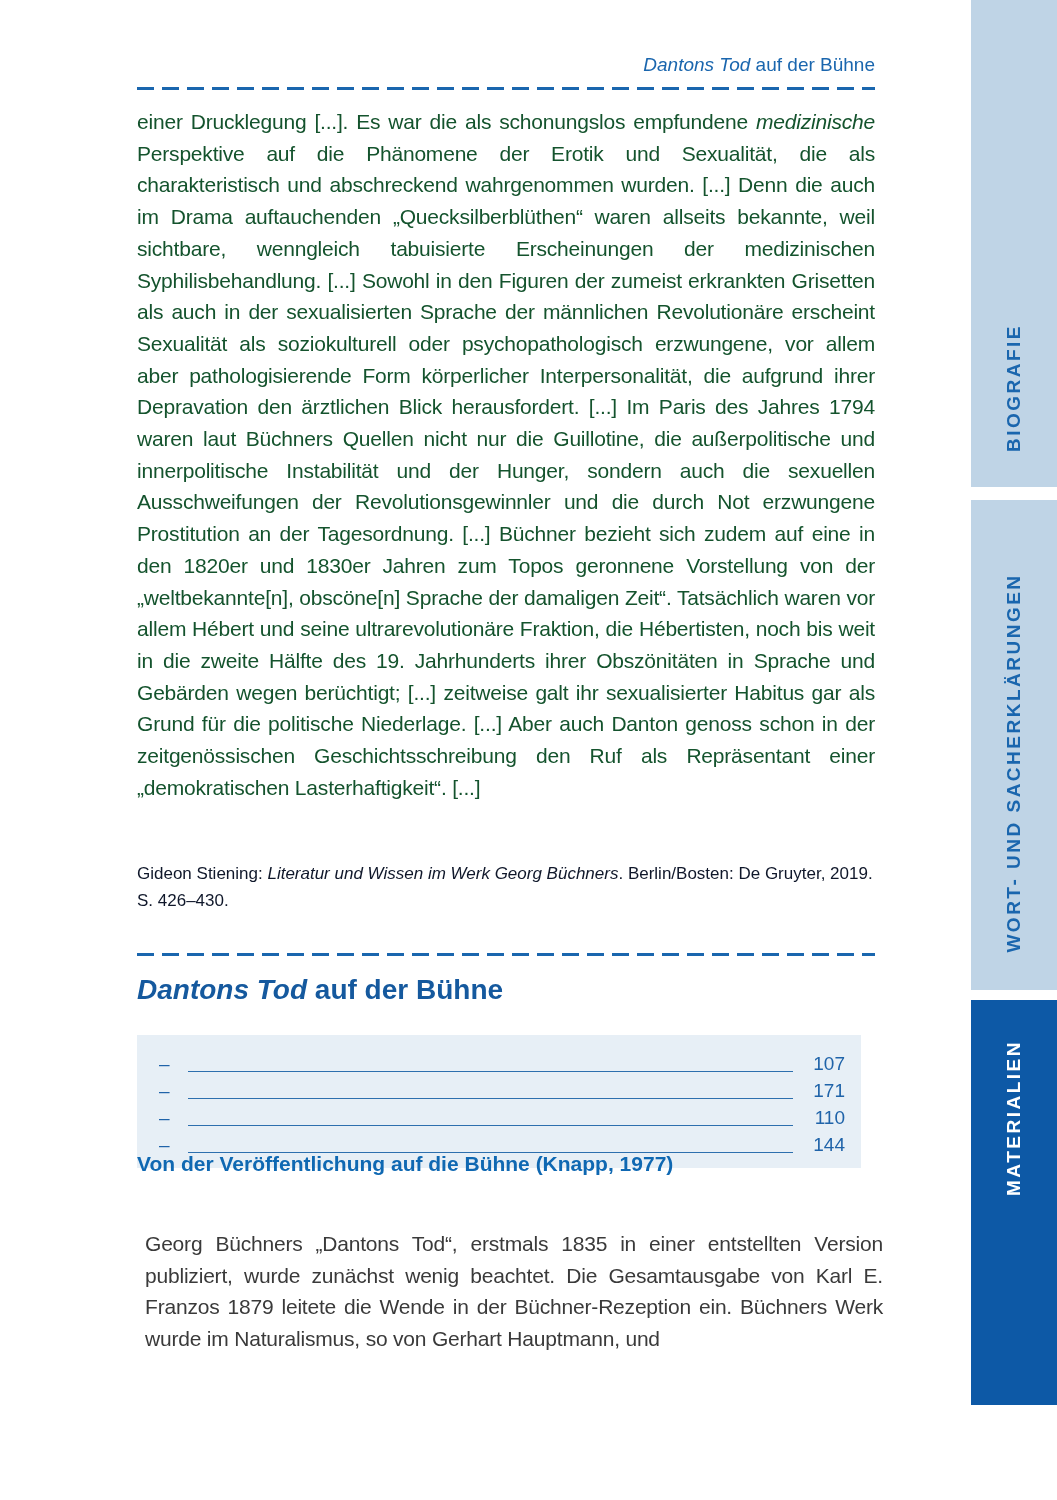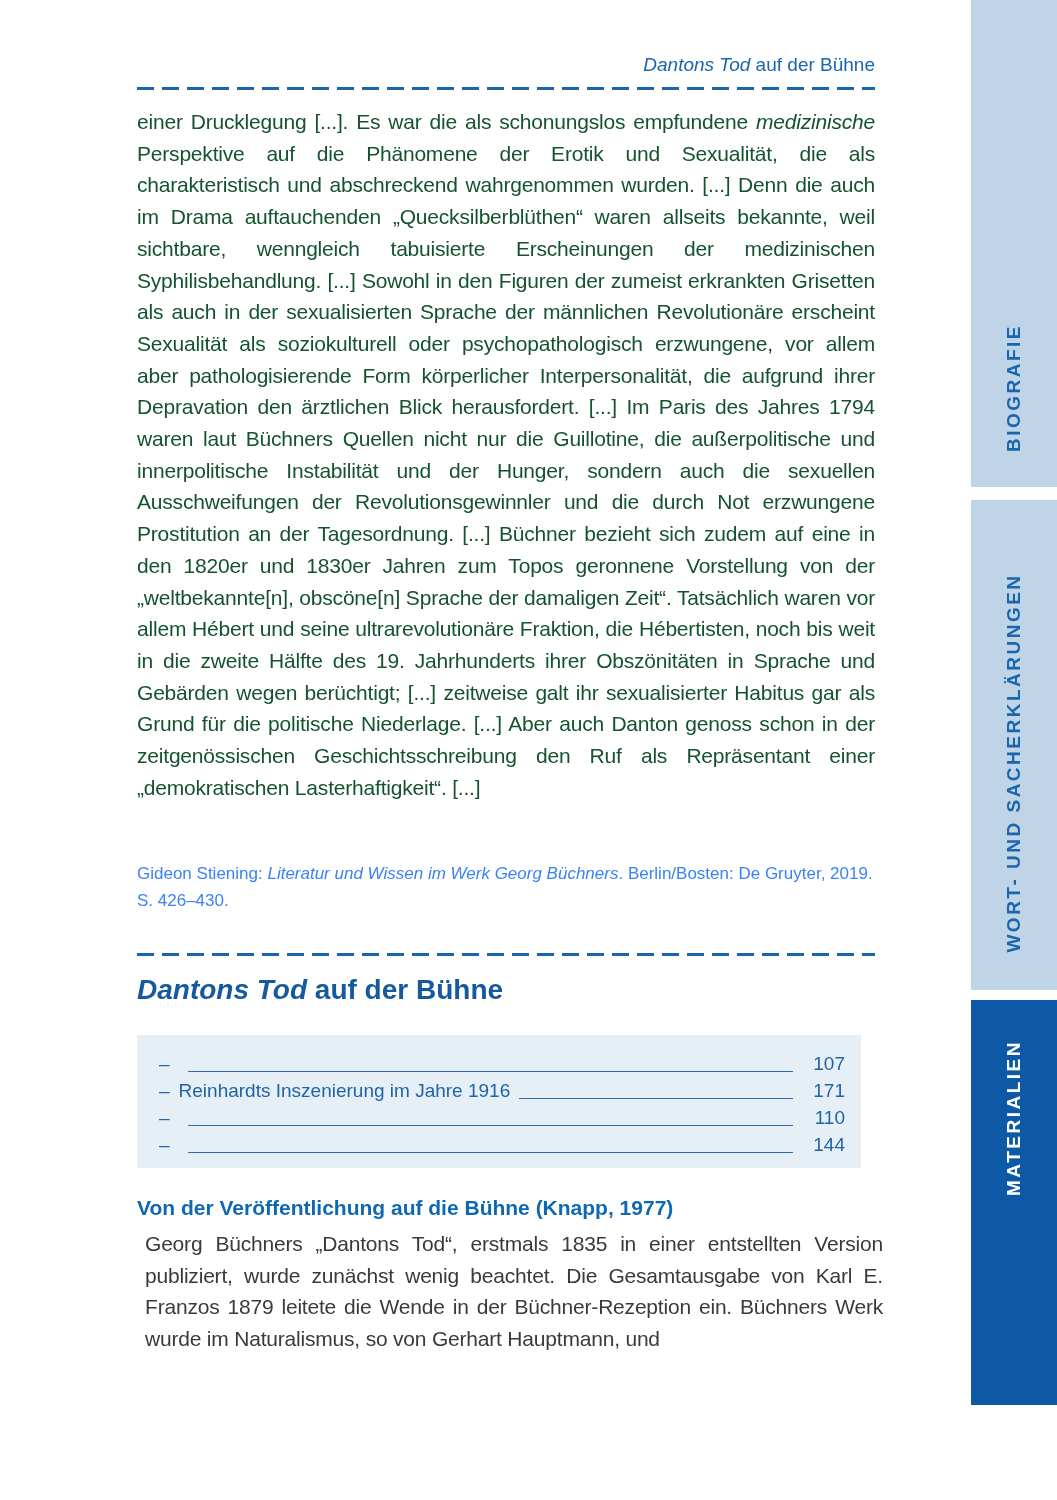--- a/index.html
+++ b/index.html
@@ -28,21 +28,21 @@
   .quote{
     position:absolute;top:106px;left:0;width:100%;margin:0;
     font-size:21px;line-height:31.7px;color:#14532d;
     text-align:justify;letter-spacing:-0.2px;max-height:752px;overflow:hidden;
   }
   .quote i{font-style:italic;}
 
   
   .citation{
     position:absolute;top:860px;left:0;width:100%;margin:0;
-    font-size:17px;line-height:27px;color:#3b82f6;text-align:left;
+    font-size:17px;line-height:27px;color:#0f172a;text-align:left;
   }
   .citation i{font-style:italic;}
 
   
   .section-title{
     position:absolute;top:974px;left:0;margin:0;
     font-size:28px;font-weight:bold;color:#15599e;
   }
   .section-title i{font-style:italic;}
 
@@ -55,21 +55,21 @@
     display:flex;align-items:flex-end;height:27px;
     color:#1f63a9;font-size:19px;line-height:27px;
   }
   .toc-dash{margin-right:9px;}
   .toc-label i{font-style:italic;}
   .toc-leader{flex:1;border-bottom:1.5px solid #2d6fae;margin:0 10px 5px 9px;}
   .toc-page{width:42px;text-align:right;}
 
   
   .subsection-heading{
-    position:absolute;top:1196px;left:0;margin:0;
+    position:absolute;top:1152px;left:0;margin:0;
     font-size:21px;font-weight:bold;color:#0f68b2;
   }
   .body-para{
     position:absolute;top:1228px;left:8px;width:100%;margin:0;
     font-size:21px;line-height:31.5px;color:#3a3a3a;
     text-align:justify;letter-spacing:-0.2px;
   }
 
   
   .footer-rule{
@@ -122,21 +122,20 @@
 
     <div class="toc-box">
   <div class="toc-item">
     <span class="toc-dash">–</span>
     <span class="toc-leader"></span>
     <span class="toc-page">107</span>
   </div>
 
   <div class="toc-item">
     <span class="toc-dash">–</span>
-    <span class="toc-label"><span>Reinhardts Inszenierung im Jahre 1916</span></span>
     <span class="toc-leader"></span>
     <span class="toc-page">171</span>
   </div>
 
   <div class="toc-item">
     <span class="toc-dash">–</span>
     <span class="toc-leader"></span>
     <span class="toc-page">110</span>
   </div>
 

